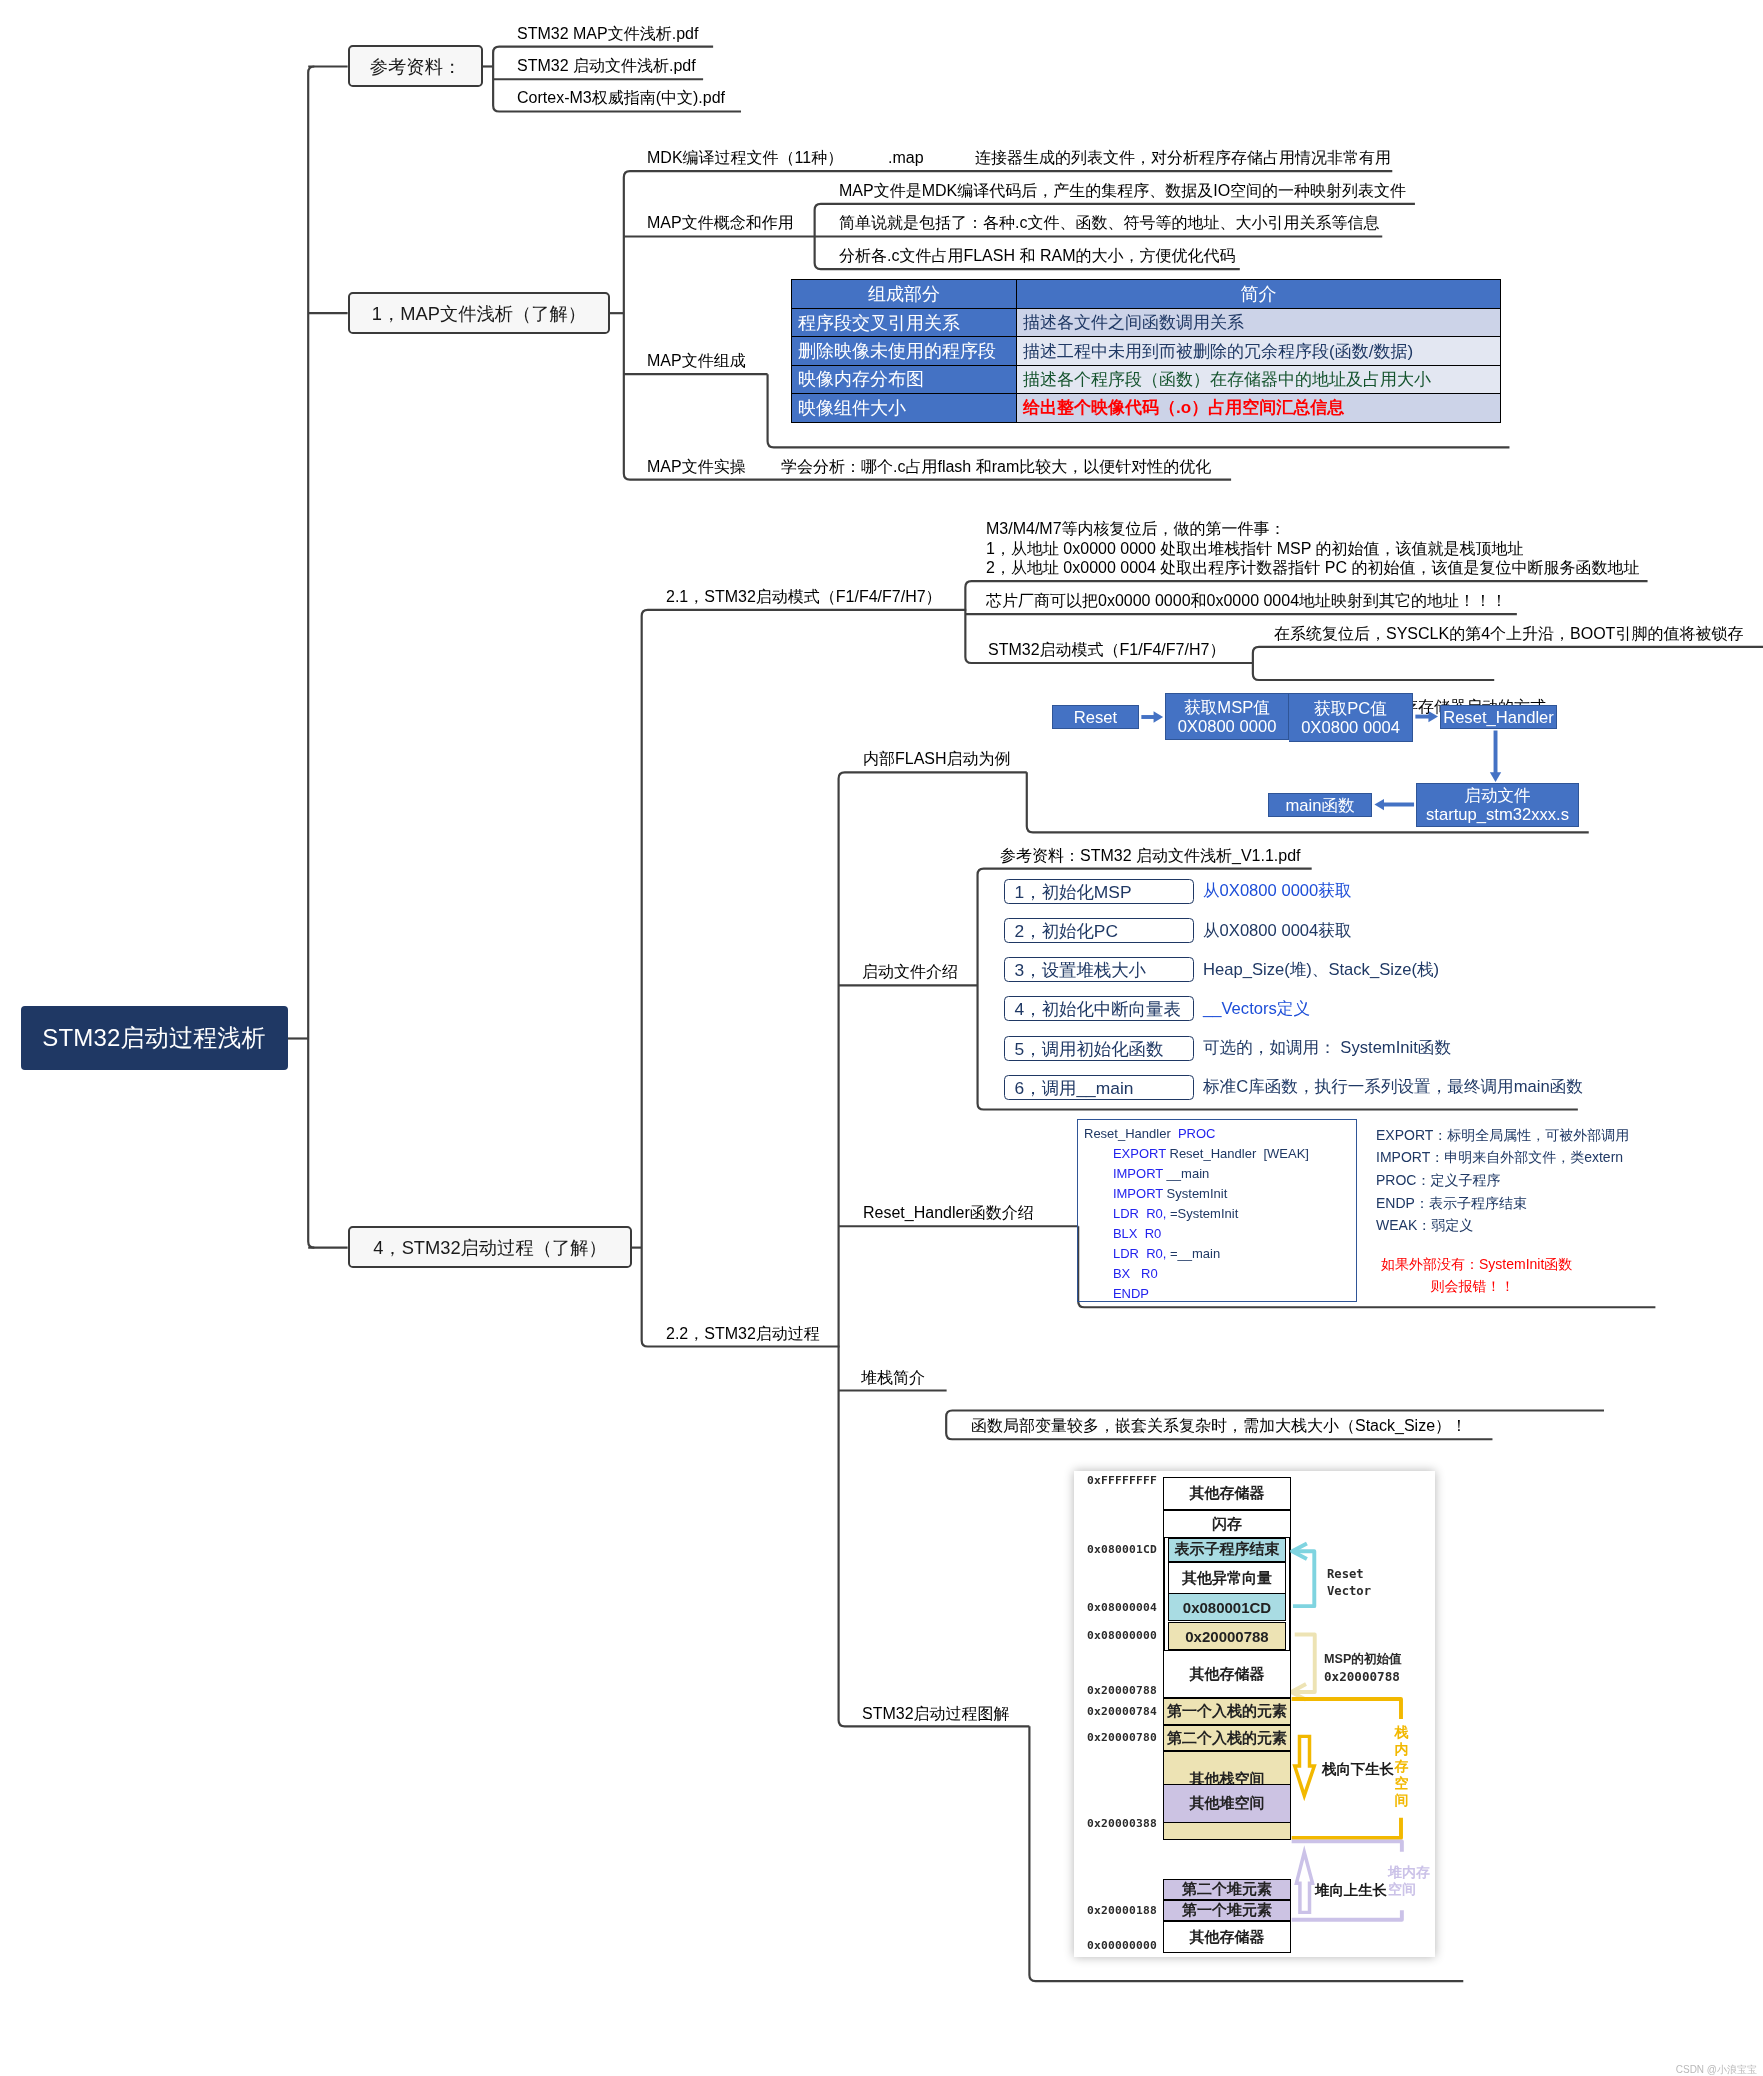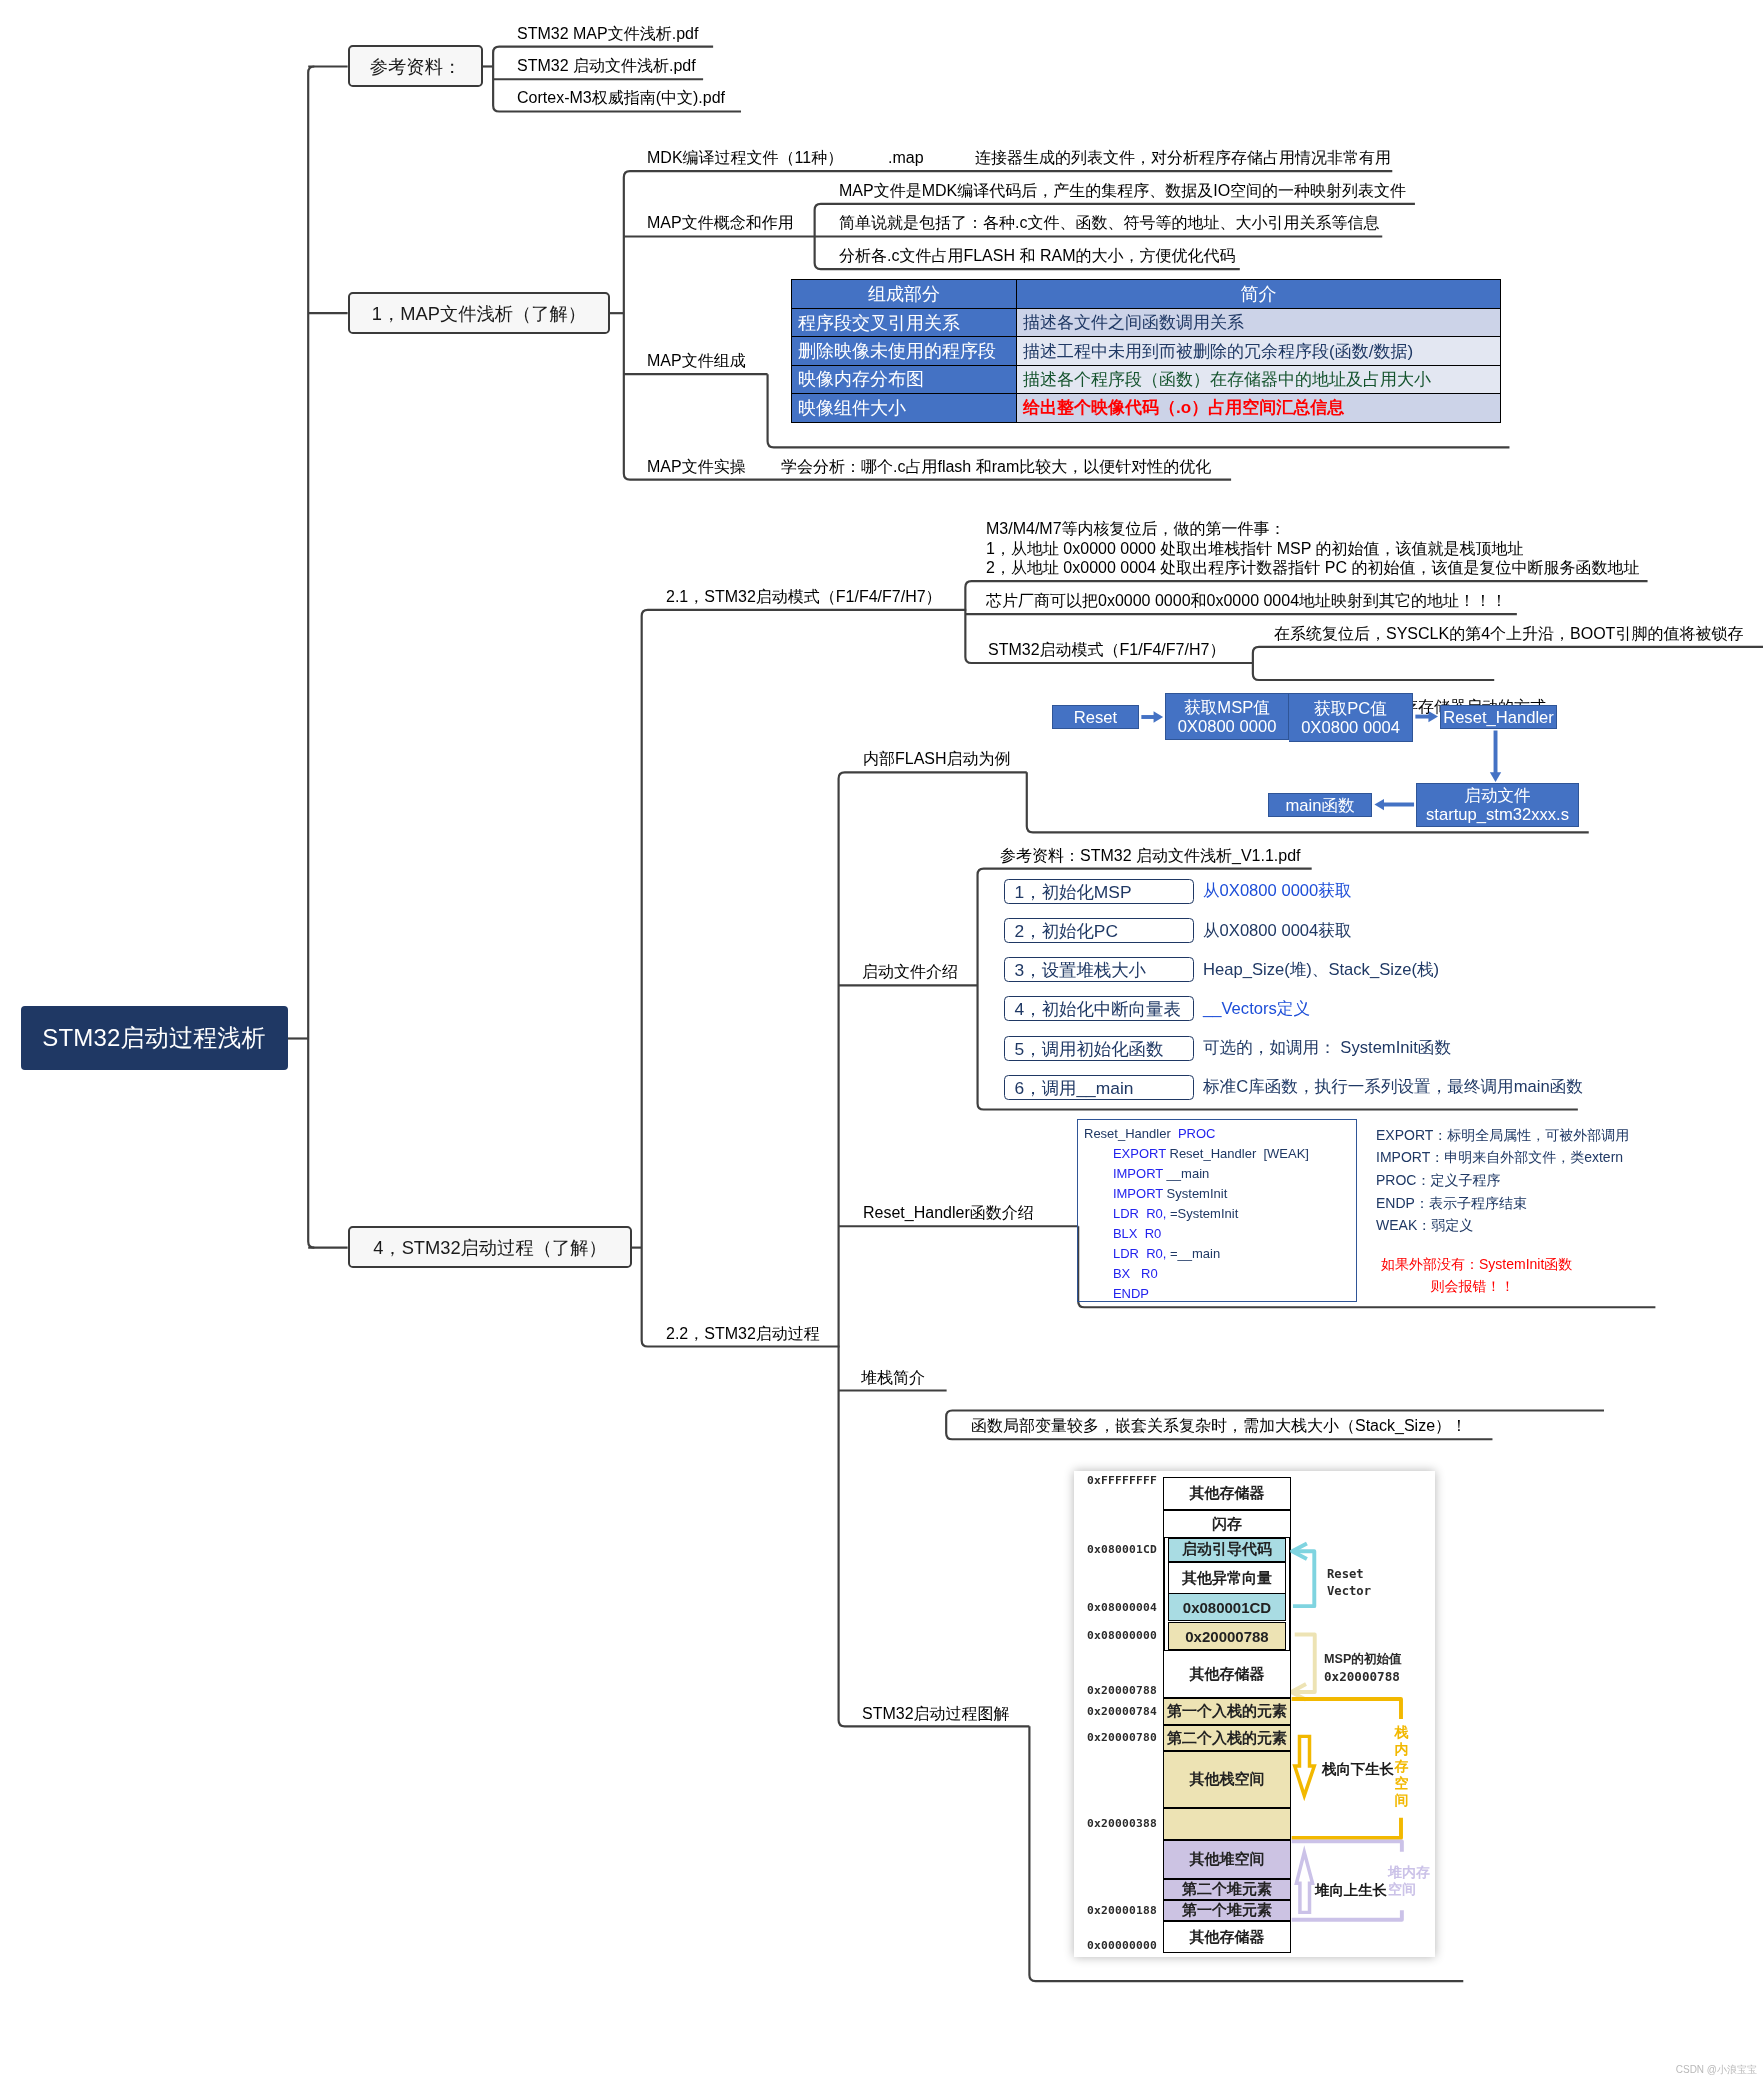--- a/index.html
+++ b/index.html
@@ -165,37 +165,37 @@
     <div class="nd" style="color: rgb(31, 56, 100); font-size: 14px; line-height: 17.4px; left: 1376px; top: 1149px;">IMPORT：申明来自外部文件，类extern</div>
     <div class="nd" style="color: rgb(31, 56, 100); font-size: 14px; line-height: 17.4px; left: 1376px; top: 1172px;">PROC：定义子程序</div>
     <div class="nd" style="color: rgb(31, 56, 100); font-size: 14px; line-height: 17.4px; left: 1376px; top: 1195px;">ENDP：表示子程序结束</div>
     <div class="nd" style="color: rgb(31, 56, 100); font-size: 14px; line-height: 17.4px; left: 1376px; top: 1217px;">WEAK：弱定义</div>
     <div class="nd" style="color: rgb(255, 0, 0); font-size: 14px; line-height: 17.4px; text-align: center; width: 183px; left: 1381px; top: 1256px;">如果外部没有：SystemInit函数</div>
     <div class="nd" style="color: rgb(255, 0, 0); font-size: 14px; line-height: 17.4px; text-align: center; width: 183px; left: 1381px; top: 1278px;">则会报错！！</div>
     <div style="position: absolute; background: rgb(255, 255, 255); box-shadow: rgba(0, 0, 0, 0.3) 0px 0px 9.6px; left: 1074px; top: 1471px; width: 361px; height: 486px;"></div>
     <div class="memrow" style="background: rgb(255, 255, 255); left: 1163px; top: 1477px; width: 128px; height: 33px;">其他存储器</div>
     <div class="addr" style="width: 74px; left: 1083px; top: 1474px;">0xFFFFFFFF</div>
     <div class="memrow" style="background: rgb(255, 255, 255); left: 1163px; top: 1510px; width: 128px; height: 28px; font-family: Liberation Mono, monospace;">闪存</div>
-    <div class="memrow" style="background: rgb(169, 220, 227); left: 1168px; top: 1538px; width: 118px; height: 23.5px;">启动引导代码</div>
+    <div class="memrow" style="background: rgb(169, 220, 227); left: 1168px; top: 1538px; width: 118px; height: 23.5px;">表示子程序结束</div>
     <div class="addr" style="width: 74px; left: 1083px; top: 1543px;">0x080001CD</div>
     <div class="memrow" style="background: rgb(255, 255, 255); left: 1168px; top: 1562px; width: 118px; height: 32px;">其他异常向量</div>
     <div class="memrow" style="background: rgb(169, 220, 227); left: 1168px; top: 1593px; width: 118px; height: 28px;">0x080001CD</div>
     <div class="addr" style="width: 74px; left: 1083px; top: 1601px;">0x08000004</div>
     <div class="memrow" style="background: rgb(237, 227, 180); left: 1168px; top: 1622px; width: 118px; height: 28px;">0x20000788</div>
     <div class="addr" style="width: 74px; left: 1083px; top: 1629px;">0x08000000</div>
     <div class="memrow" style="background: rgb(255, 255, 255); left: 1163px; top: 1650px; width: 128px; height: 48px;">其他存储器</div>
     <div class="addr" style="width: 74px; left: 1083px; top: 1684px;">0x20000788</div>
     <div class="memrow" style="background: rgb(237, 227, 180); left: 1163px; top: 1698px; width: 128px; height: 27.4px;">第一个入栈的元素</div>
     <div class="addr" style="width: 74px; left: 1083px; top: 1705px;">0x20000784</div>
     <div class="memrow" style="background: rgb(237, 227, 180); left: 1163px; top: 1725px; width: 128px; height: 26px;">第二个入栈的元素</div>
     <div class="addr" style="width: 74px; left: 1083px; top: 1731px;">0x20000780</div>
     <div class="memrow" style="background: rgb(237, 227, 180); left: 1163px; top: 1751px; width: 128px; height: 57px;">其他栈空间</div>
     <div class="memrow" style="background: rgb(237, 227, 180); left: 1163px; top: 1808px; width: 128px; height: 32px;"></div>
     <div class="addr" style="width: 74px; left: 1083px; top: 1817px;">0x20000388</div>
-    <div class="memrow" style="background: rgb(204, 195, 227); left: 1163px; top: 1840px; width: 128px; height: 39px;">其他堆空间</div>
+    <div class="memrow" style="background: rgb(204, 195, 227); left: 1163px; top: 1784px; width: 128px; height: 39px;">其他堆空间</div>
     <div class="memrow" style="background: rgb(204, 195, 227); left: 1163px; top: 1879px; width: 128px; height: 21.3px;">第二个堆元素</div>
     <div class="memrow" style="background: rgb(204, 195, 227); left: 1163px; top: 1900px; width: 128px; height: 21px;">第一个堆元素</div>
     <div class="addr" style="width: 74px; left: 1083px; top: 1904px;">0x20000188</div>
     <div class="memrow" style="background: rgb(255, 255, 255); left: 1163px; top: 1921px; width: 128px; height: 32px;">其他存储器</div>
     <div class="addr" style="width: 74px; left: 1083px; top: 1939px;">0x00000000</div>
     <div style="position: absolute; border: 2.2px solid rgb(0, 0, 0); box-sizing: border-box; background: transparent; left: 1163px; top: 1510px; width: 128px; height: 142px;"></div>
     <div class="nd" style="color: rgb(43, 43, 43); font-size: 12.2px; font-weight: 700; line-height: 17.4px; left: 1327px; top: 1566px; font-family: &quot;DejaVu Sans Mono&quot;, monospace;">Reset</div>
     <div class="nd" style="color: rgb(43, 43, 43); font-size: 12.2px; font-weight: 700; line-height: 17.4px; left: 1327px; top: 1583px; font-family: &quot;DejaVu Sans Mono&quot;, monospace;">Vector</div>
     <div class="nd" style="color: rgb(43, 43, 43); font-size: 12.6px; font-weight: 700; line-height: 17.4px; left: 1324px; top: 1651px;">MSP的初始值</div>
     <div class="nd" style="color: rgb(43, 43, 43); font-size: 12.6px; font-weight: 700; line-height: 17.4px; left: 1324px; top: 1668px; font-family: &quot;DejaVu Sans Mono&quot;, monospace;">0x20000788</div>

